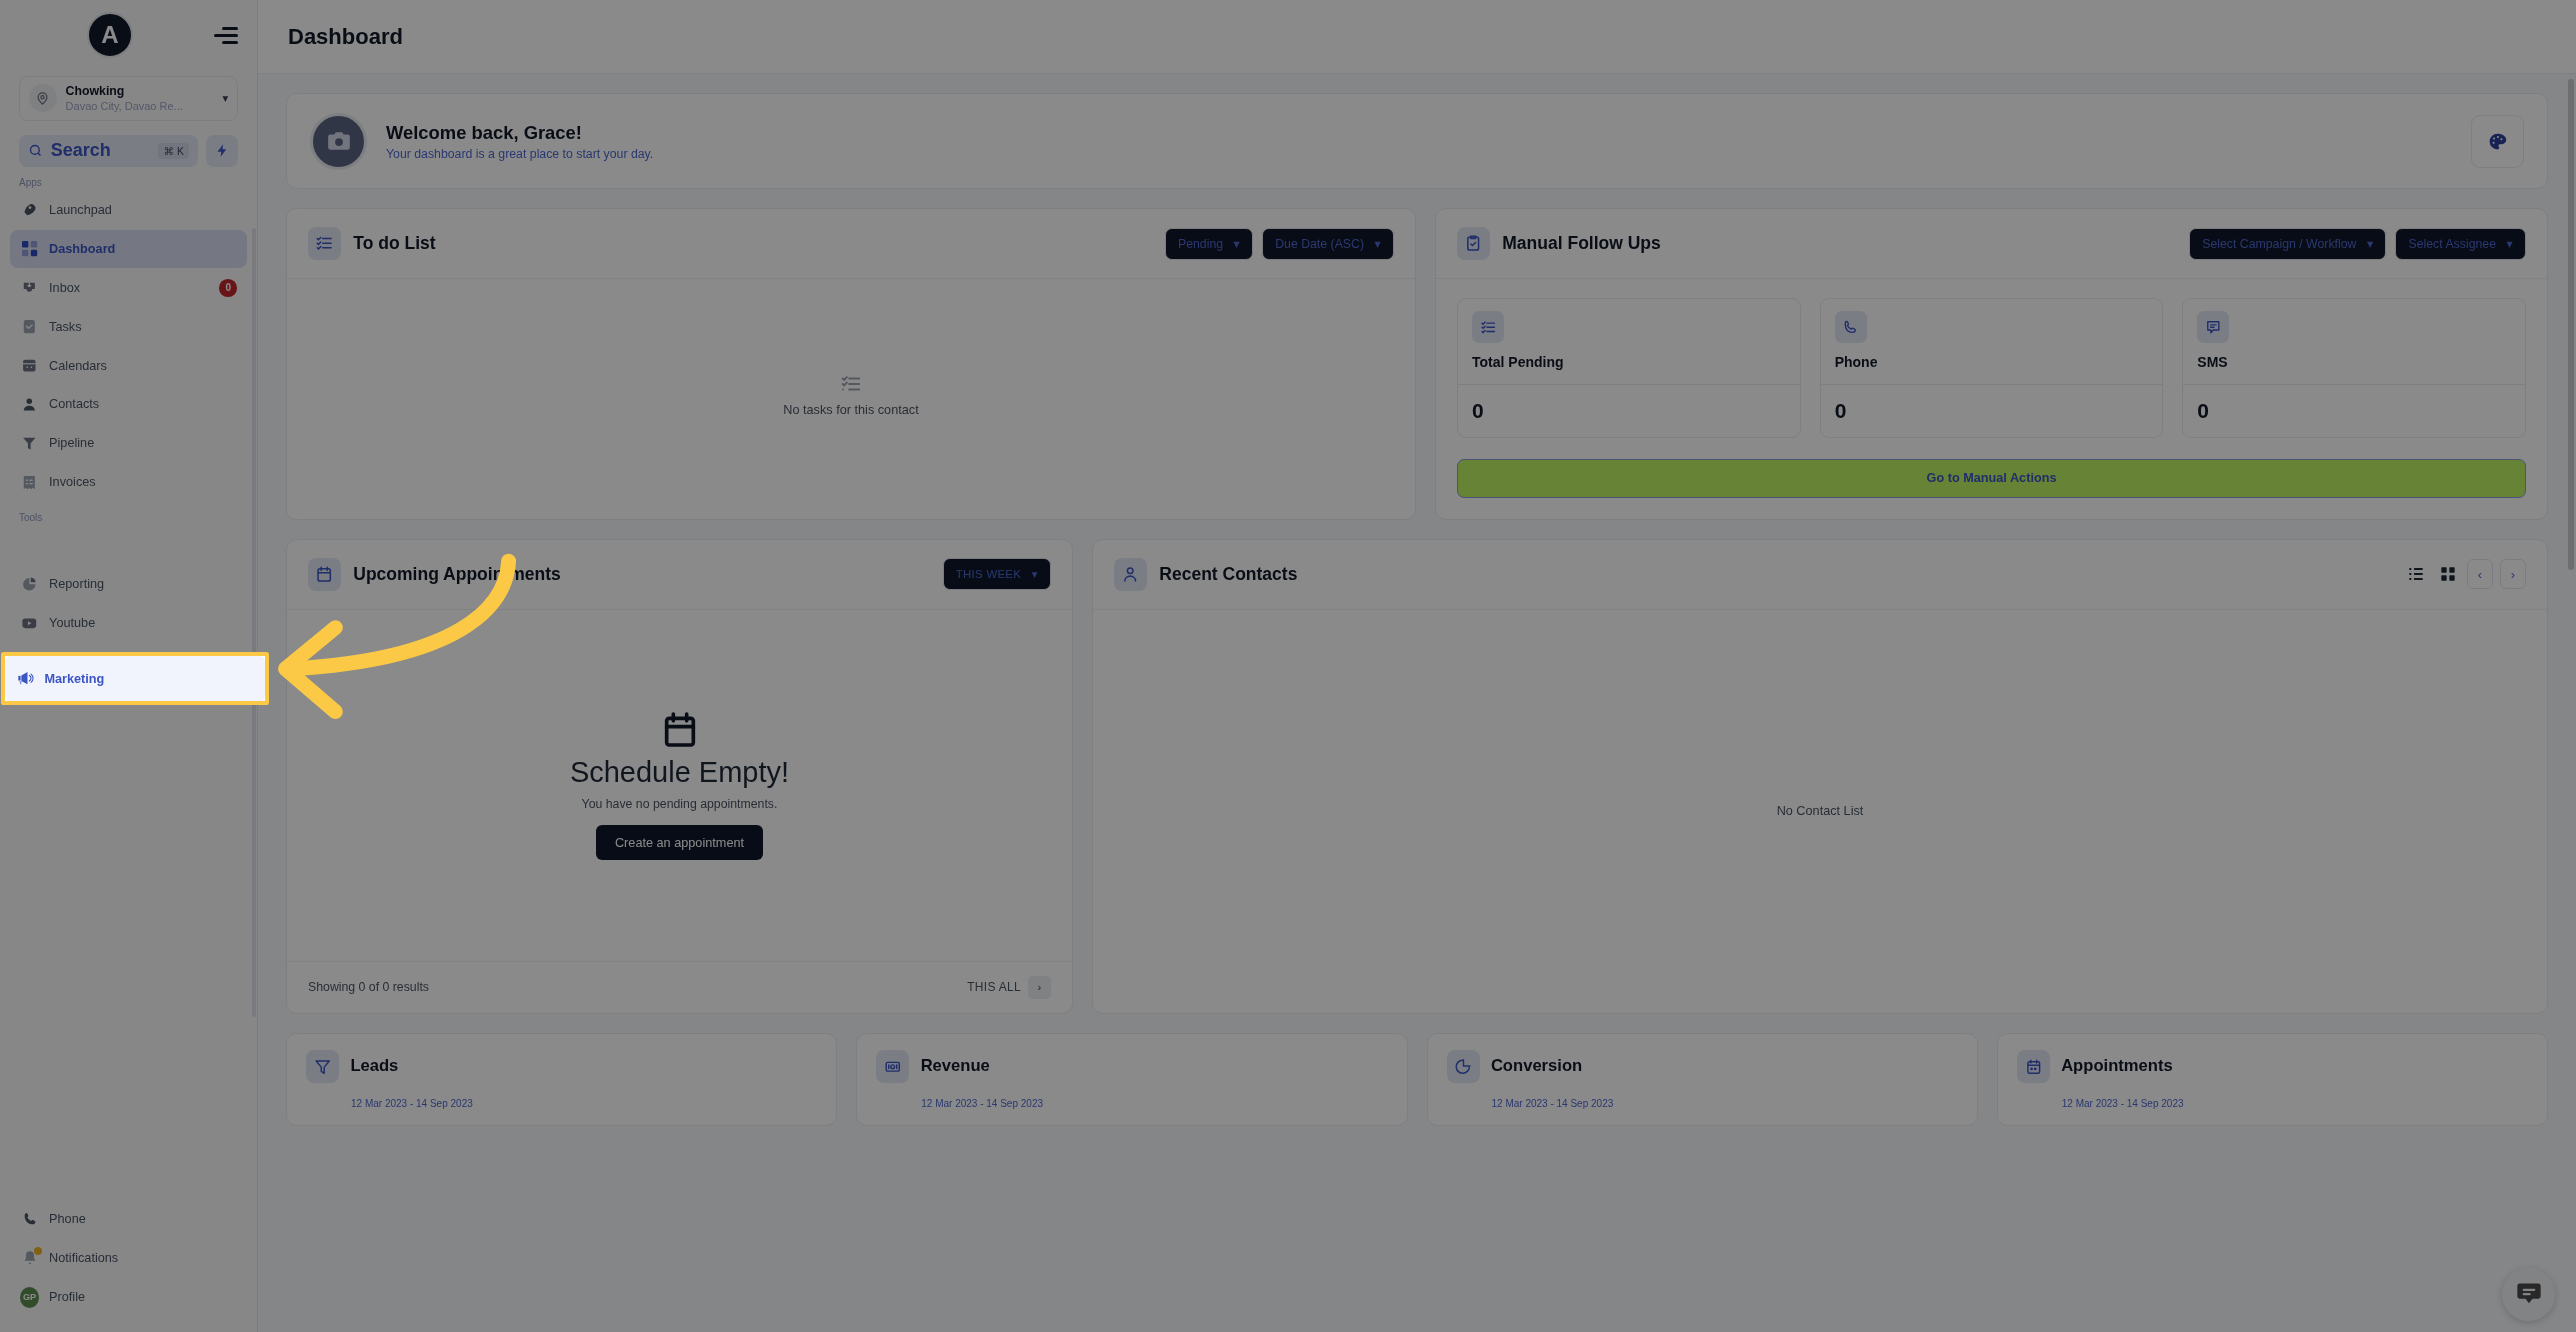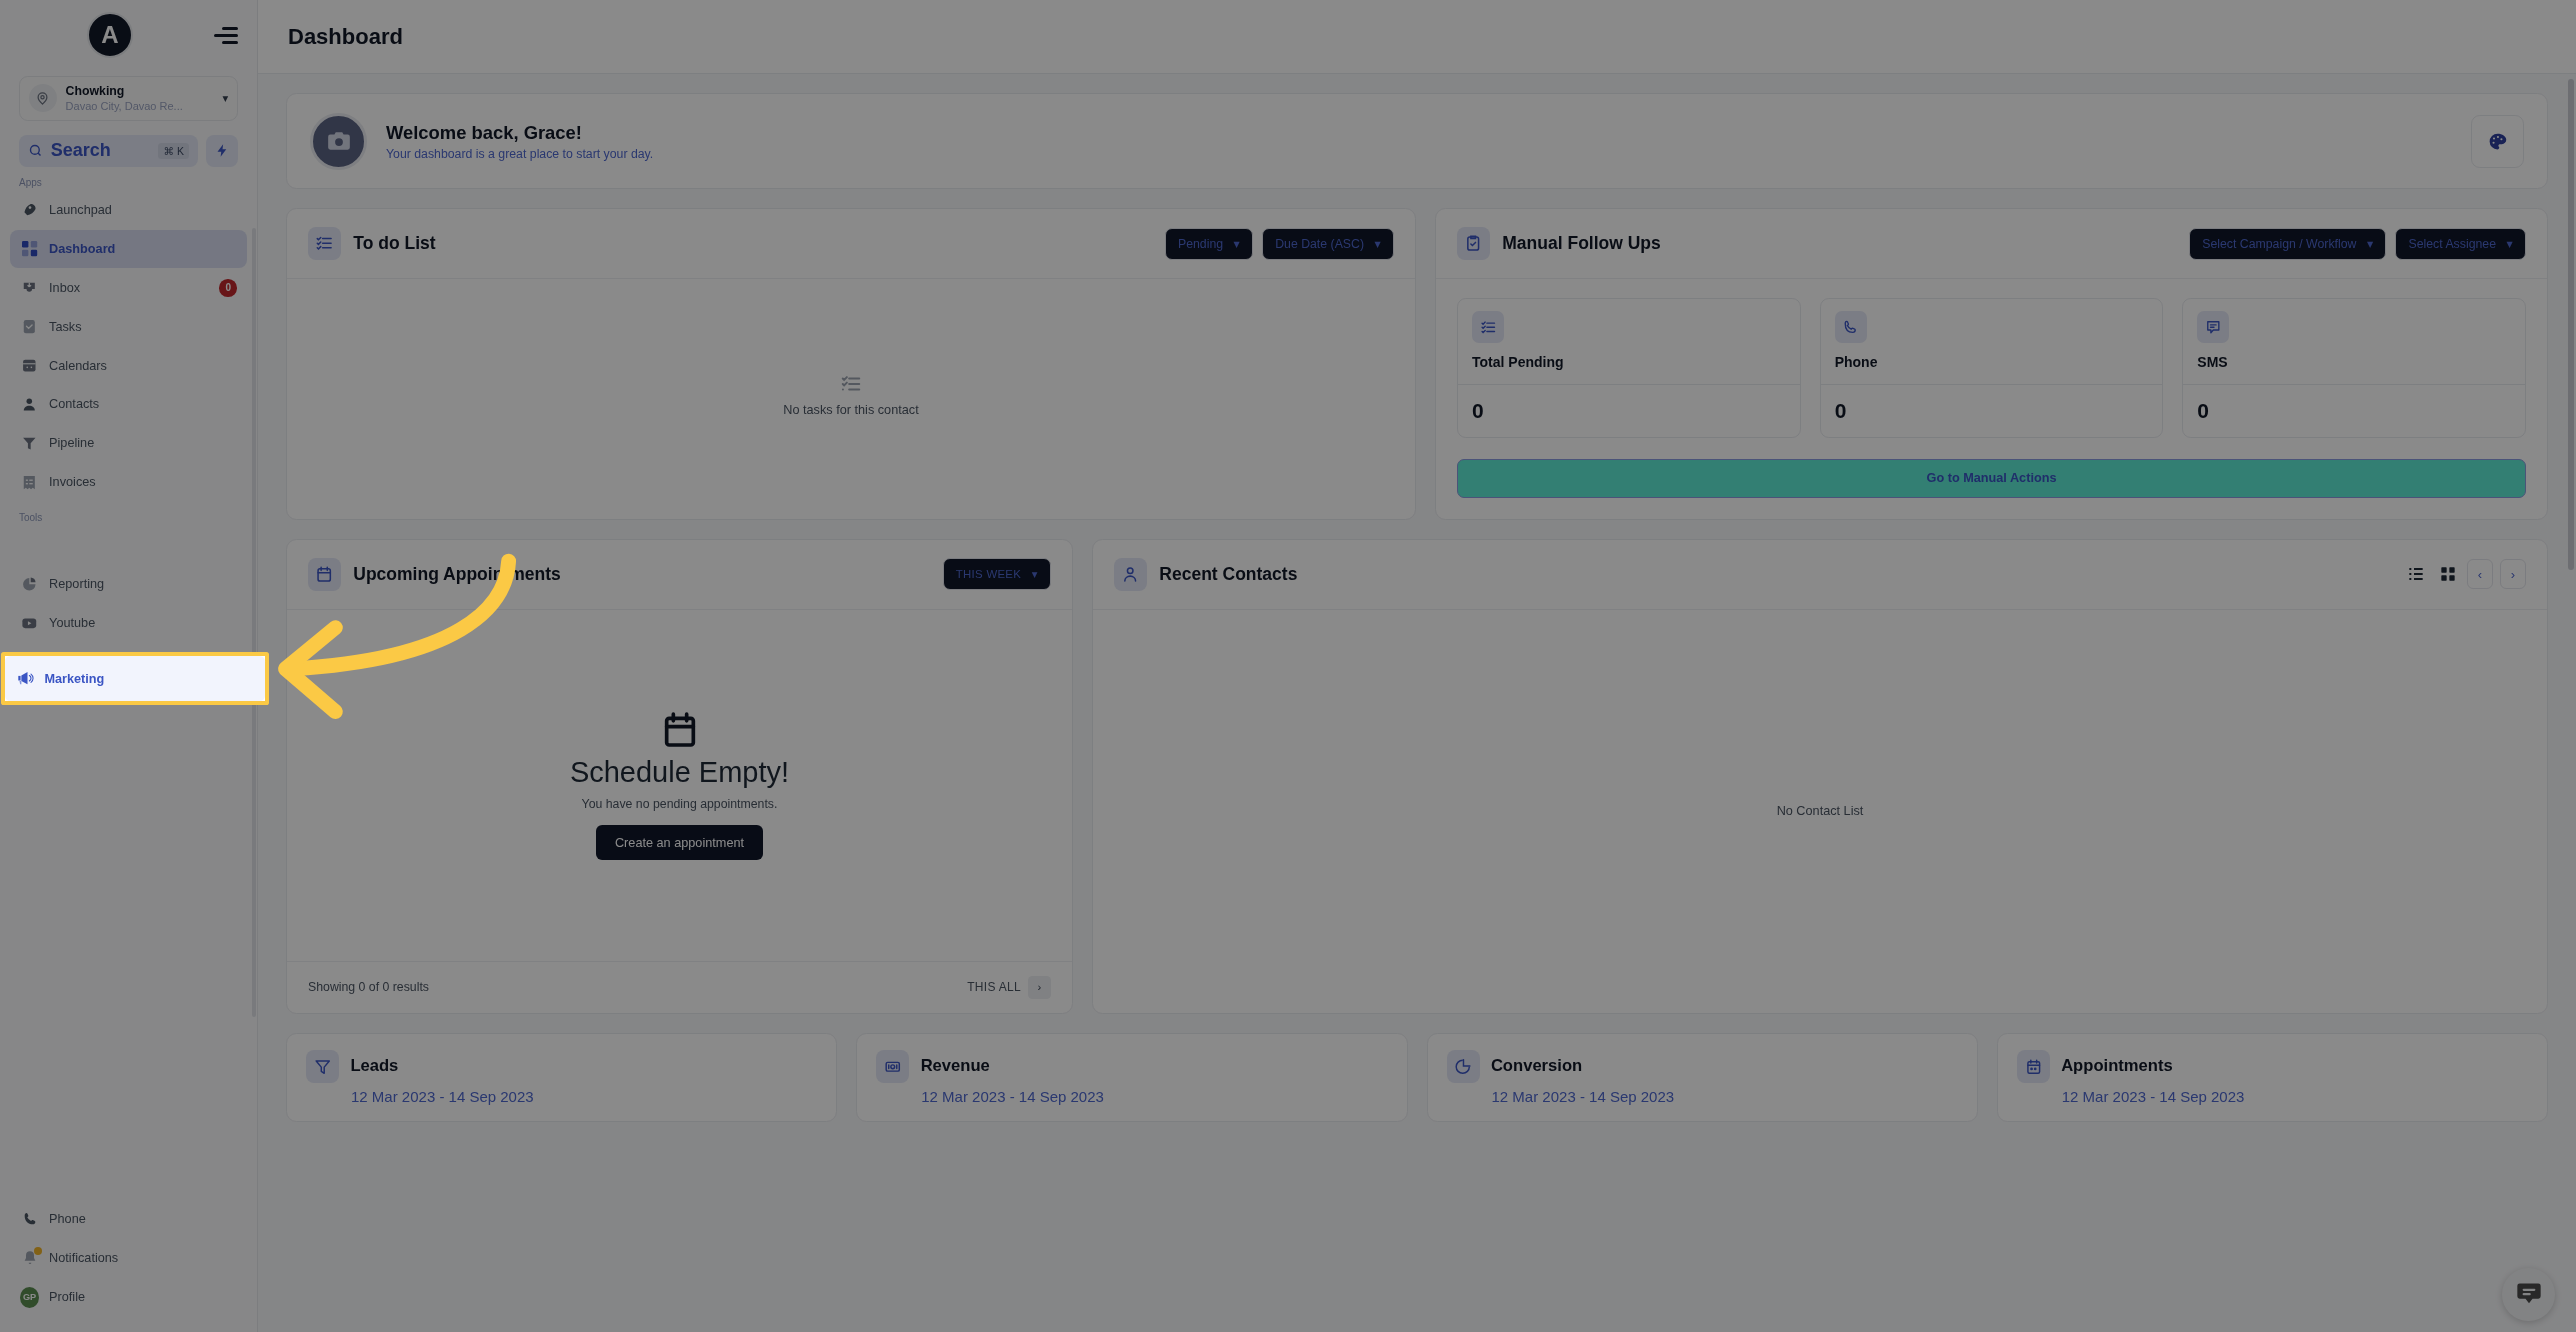--- a/index.html
+++ b/index.html
@@ -148,21 +148,21 @@
   .stat .top { padding:12.3px 14px 14px; }
   .stat .sico {
     width:32px;height:32px;border-radius:7px;background:#e3e7f5;color:#3b55c4;
     display:flex;align-items:center;justify-content:center; margin-bottom:10.5px;
   }
   .stat .name { font-size:14px; font-weight:700; color:#111827; }
   .stat .bot { border-top:0.9px solid #e8eaee; padding:14px; font-size:21px; font-weight:700; color:#111827; }
   .outline-btn {
     margin:21px 21px 21px; border:0.9px solid #8b9ae0; border-radius:7px; height:39px;
     display:flex; align-items:center; justify-content:center; color:#3b55c4;
-    font-size:12.7px; font-weight:600; cursor:pointer; background:#5eead4;
+    font-size:12.7px; font-weight:600; cursor:pointer; background:#bef264;
   }
 
   
   .sched-wrap { display:flex; flex-direction:column; align-items:center; justify-content:center; }
   .sched-title { font-size:29px; color:#1f2937; font-weight:400; margin-top:5.3px; }
   .sched-sub { font-size:12.3px; color:#4b5563; margin-top:8.8px; }
   .primary-btn {
     margin-top:14px; background:#0f172a; color:#fff; border:none; border-radius:6.1px;
     padding:10.5px 19px; font-size:12.7px; cursor:pointer; font-family:inherit;
   }
@@ -186,21 +186,21 @@
 
   
   .metrics { display:flex; gap:19px; margin-top:19px; }
   .metric { flex:1; padding:16px 19px; }
   .metric .mh { display:flex; align-items:center; gap:11.4px; }
   .metric .mico {
     width:33px;height:33px;border-radius:8px;background:#e3e7f5;color:#3b55c4;
     display:flex;align-items:center;justify-content:center;flex:0 0 auto;
   }
   .metric h4 { font-size:16.6px; font-weight:700; color:#111827; }
-  .metric .mdate { font-size:15px; color:#4f68cf; margin-left:45px; margin-top:5px; }
+  .metric .mdate { font-size:10px; color:#4f68cf; margin-left:45px; margin-top:15px; }
 
   
   #chat {
     position:absolute; right:21px; bottom:12.3px; width:53px;height:53px;border-radius:50%;
     background:#f1f2f4; display:flex; align-items:center; justify-content:center; z-index:40;
     box-shadow:0 1.8px 7px rgba(0,0,0,.18);
   }
 
   
   .vscroll { position:absolute; right:1.8px; top:79px; width:6.1px; height:491px; background:#c9ccd3; border-radius:3.5px; z-index:6; }

